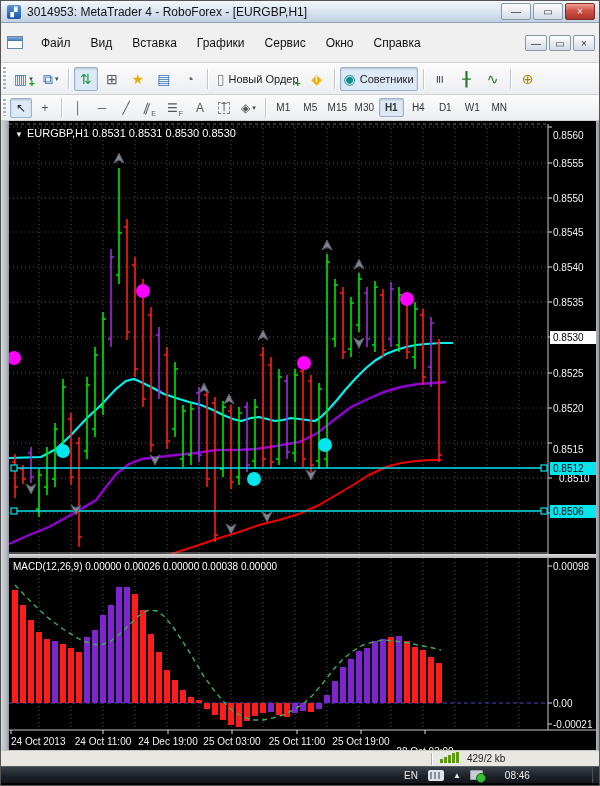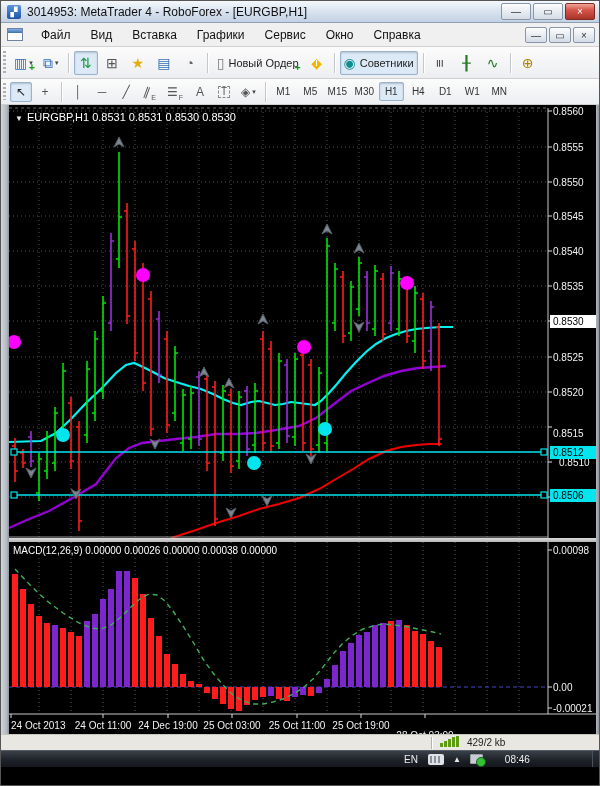--- a/index.html
+++ b/index.html
@@ -10,21 +10,21 @@
   .titlebar{height:22px;background:linear-gradient(#f4f8fc,#dbe5f1 45%,#c2d1e4);border-bottom:1px solid #90a0b4;
     display:flex;align-items:center;padding:0 4px;font-size:12px;color:#111;}
   .app-icon{width:14px;height:14px;margin:0 6px 0 2px;border-radius:2px;background:linear-gradient(#5a95dd,#1d55a4);
     color:#fff;font-size:9px;line-height:14px;text-align:center;}
   .title-text{flex:1;white-space:nowrap;overflow:hidden;}
   .wbtns{display:flex;gap:2px;}
   .wbtn{width:30px;height:17px;border:1px solid #8796a9;border-radius:2px;background:linear-gradient(#fdfdfd,#d4dce7);
     font-size:10px;line-height:15px;text-align:center;color:#333;}
   .wbtn.close{background:linear-gradient(#f0a49a,#d5564a 40%,#a93428);color:#fff;border-color:#7e2a22;}
 
-  .menubar{height:24px;background:#f0f0f0;border-bottom:1px solid #d0d0d0;display:flex;align-items:center;padding:0 4px;font-size:12px;color:#111;}
+  .menubar{height:40px;background:#f0f0f0;border-bottom:1px solid #d0d0d0;display:flex;align-items:center;padding:0 4px;font-size:12px;color:#111;}
   .mdi-icon{width:16px;height:13px;border:1px solid #6f84a0;background:#fff;margin:0 8px 0 2px;position:relative;}
   .mdi-icon::before{content:"";position:absolute;left:0;top:0;right:0;height:4px;background:linear-gradient(#7fb0e8,#3f6fae);}
   .mitem{padding:3px 10px;cursor:default;}
   .menubar .wbtns{margin-left:auto;}
   .menubar .wbtn{width:22px;height:16px;}
 
   .toolbar{background:linear-gradient(#fcfcfc,#eceef1);border-bottom:1px solid #cfcfcf;display:flex;align-items:center;padding:0 2px 0 8px;position:relative;}
   .tb1{height:32px;}
   .tb2{height:26px;}
   .toolbar::before{content:"";position:absolute;left:2px;top:4px;bottom:4px;width:3px;
@@ -36,21 +36,21 @@
   .tbtn .gl{display:inline-block;line-height:1;}
   .tbtn .sub{font-size:7px;color:#555;align-self:flex-end;margin-left:1px;}
   .tbtn .caret{font-size:7px;color:#444;margin-left:2px;}
   .tbtn .plus{position:absolute;right:1px;bottom:1px;color:#0a9a0a;font-size:10px;font-weight:bold;line-height:1;}
   .tbtn .ovl{position:absolute;color:#fff;font-size:9px;font-weight:bold;}
   .tbtn .lbl{font-size:11px;color:#222;margin-left:4px;white-space:nowrap;}
   .tbtn.boxed .gl{border:1px dashed #888;padding:0 2px;font-size:10px;}
   .tsep{width:1px;height:20px;background:#c4c8cd;margin:0 4px;box-shadow:1px 0 0 #fff;}
   .tfbtn{min-width:25px;height:19px;margin:0 1px;border:1px solid transparent;border-radius:2px;
     font-size:10px;color:#333;display:flex;align-items:center;justify-content:center;}
-  .tfbtn.active{background:#dce9f7;border-color:#9ab2cc;box-shadow:inset 0 1px 2px rgba(0,0,0,.18);font-weight:normal;}
+  .tfbtn.active{background:#dce9f7;border-color:#9ab2cc;box-shadow:inset 0 1px 2px rgba(0,0,0,.18);font-weight:bold;}
 
   
   .client{position:relative;height:629px;background:#000;overflow:hidden;}
   .client svg{position:absolute;left:0;top:0;}
   .leftframe{position:absolute;left:0;top:0;width:8px;height:100%;background:linear-gradient(90deg,#d2d6dc,#b2b8c0 70%,#8d939b);z-index:5;}
   .rightframe{position:absolute;right:0;top:0;width:3px;height:100%;background:linear-gradient(90deg,#b2b8c0,#8d939b);z-index:5;}
   .chart-label{position:absolute;left:14px;top:6px;color:#fff;font-size:11px;z-index:3;white-space:nowrap;}
   .chart-label .tri{font-size:8px;margin-right:4px;color:#e8e8e8;}
   .macd-label{position:absolute;left:12px;top:440px;color:#fff;font-size:10px;z-index:3;white-space:nowrap;}
   .ptick{position:absolute;left:552px;width:44px;height:13px;color:#f2f2f2;font-size:10px;line-height:13px;z-index:2;}
@@ -429,21 +429,21 @@
         <line x1="360" y1="609" x2="360" y2="613" stroke="#ddd"></line>
         <line x1="424" y1="609" x2="424" y2="613" stroke="#ddd"></line>
       </svg>
     <div class="chart-label">
       <span class="tri">▼</span><span>EURGBP,H1  0.8531 0.8531 0.8530 0.8530</span>
     </div>
     <div class="macd-label">MACD(12,26,9) 0.00000 0.00026 0.00000 0.00038 0.00000</div>
     <div class="leftframe"></div>
     <div class="rightframe"></div>
   <div style="position: absolute; left: 0px; top: 433px; width: 600px; height: 4px; background: linear-gradient(rgb(220, 220, 220), rgb(181, 181, 181)); z-index: 3;"></div>
-      <div class="ptick" style="top: 0px;">0.8560</div>
+      <div class="ptick" style="top: 8px;">0.8560</div>
       <div class="ptick" style="top: 36px;">0.8555</div>
       <div class="ptick" style="top: 71px;">0.8550</div>
       <div class="ptick" style="top: 105px;">0.8545</div>
       <div class="ptick" style="top: 140px;">0.8540</div>
       <div class="ptick" style="top: 175px;">0.8535</div>
       <div class="ptick" style="top: 210px;">0.8530</div>
       <div class="ptick" style="top: 246px;">0.8525</div>
       <div class="ptick" style="top: 281px;">0.8520</div>
       <div class="ptick" style="top: 316px; margin-top: 6px;">0.8515</div>
       <div class="ptick" style="top: 351px; padding-left: 6px;">0.8510</div>

